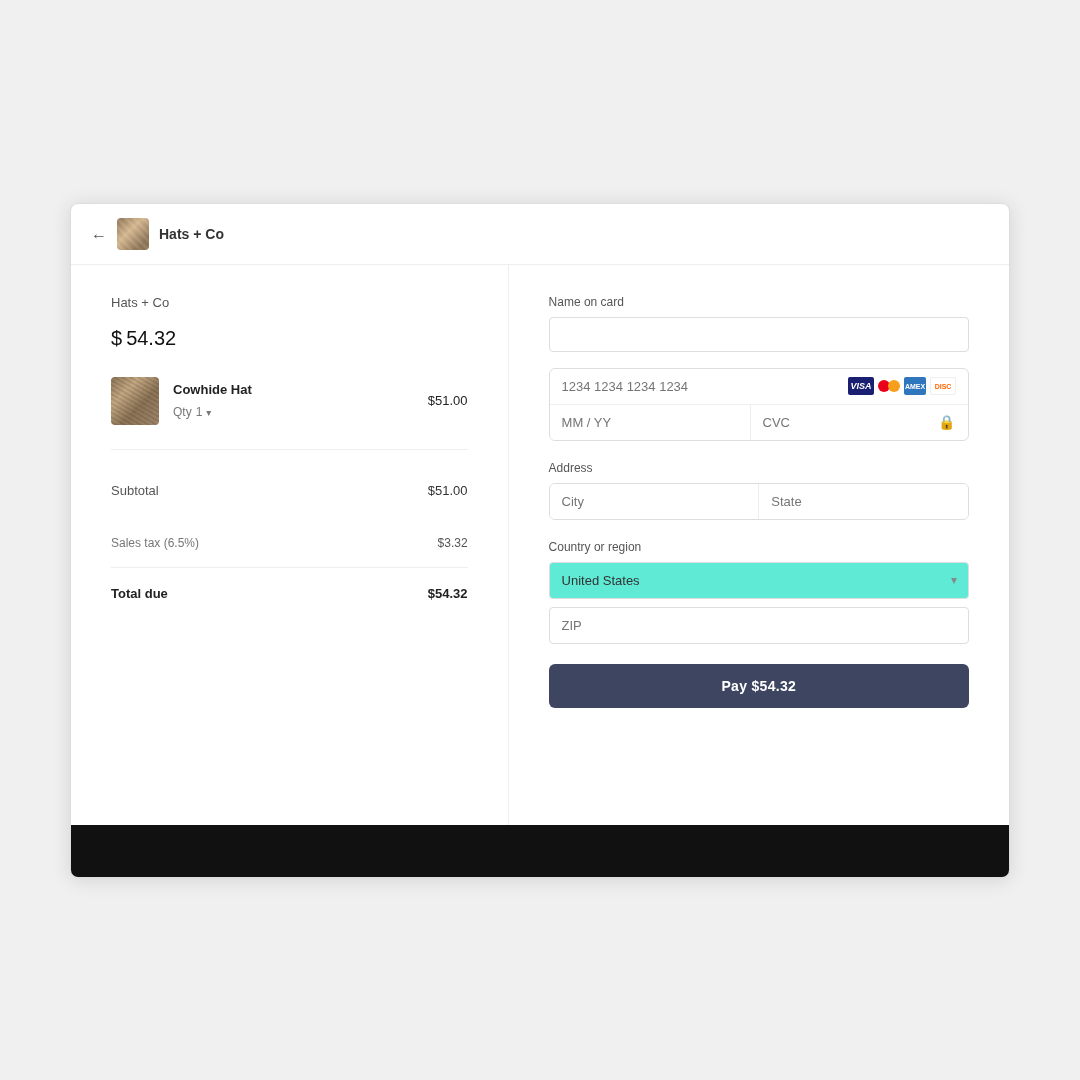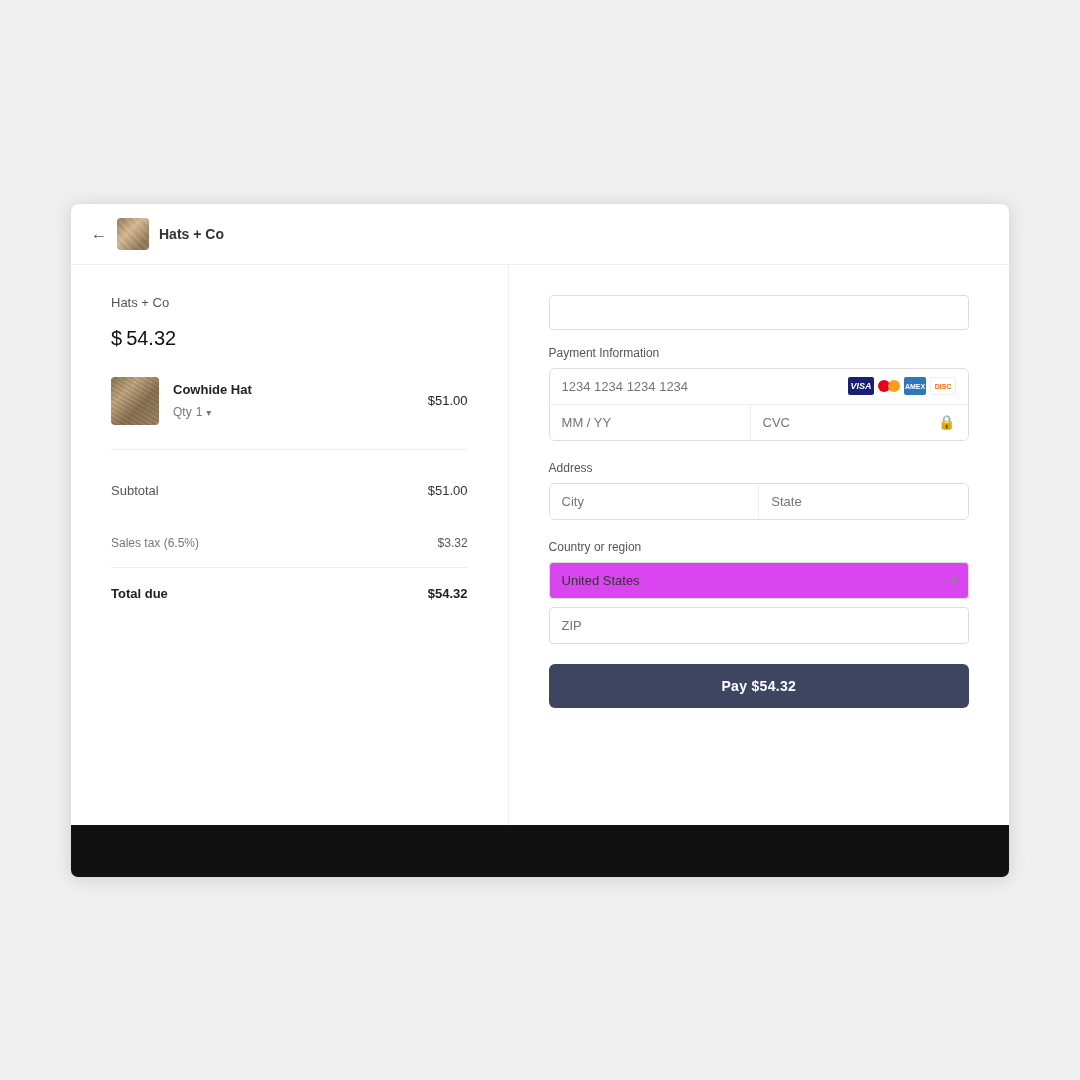--- a/index.html
+++ b/index.html
@@ -365,21 +365,21 @@
     }
     .country-select {
       width: 100%;
       border: 1px solid #ddd;
       border-radius: 4px;
       padding: 10px 36px 10px 12px;
       font-size: 13px;
       color: #333;
       outline: none;
       appearance: none;
-      background: #d946ef;
+      background: #5eead4;
       cursor: pointer;
     }
     .country-chevron {
       position: absolute;
       right: 12px;
       top: 50%;
       transform: translateY(-50%);
       color: #888;
       font-size: 12px;
       pointer-events: none;
@@ -472,26 +472,26 @@
         <div class="total-row">
           <span class="total-label">Total due</span>
           <span class="total-value">$54.32</span>
         </div>
       </div>
 
       <div class="right-panel">
 
         
         <div class="name-section">
+          <div class="section-label">Name on card</div>
           <input class="form-input" type="text" placeholder="" style="">
         </div>
 
         
         <div class="payment-section">
-          <div class="section-label">Payment Information</div>
           <div class="payment-box">
             <div class="card-number-row">
               <input class="card-number-input" type="text" placeholder="1234 1234 1234 1234" style="">
               <div class="card-icons">
                 <span class="card-icon visa-icon">VISA</span>
                 <span class="card-icon mc-icon"></span>
                 <span class="card-icon amex-icon">AMEX</span>
                 <span class="card-icon discover-icon">DISC</span>
               </div>
             </div>

